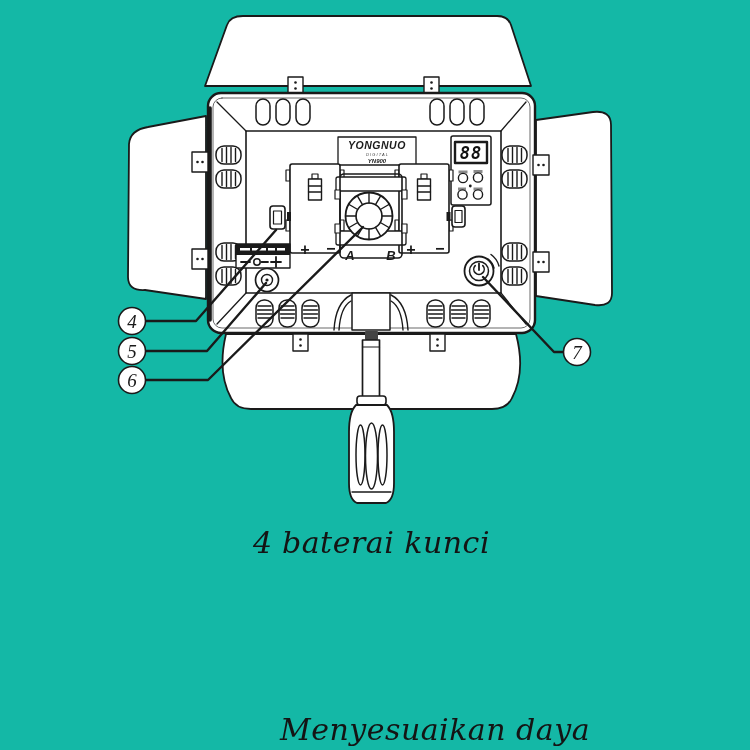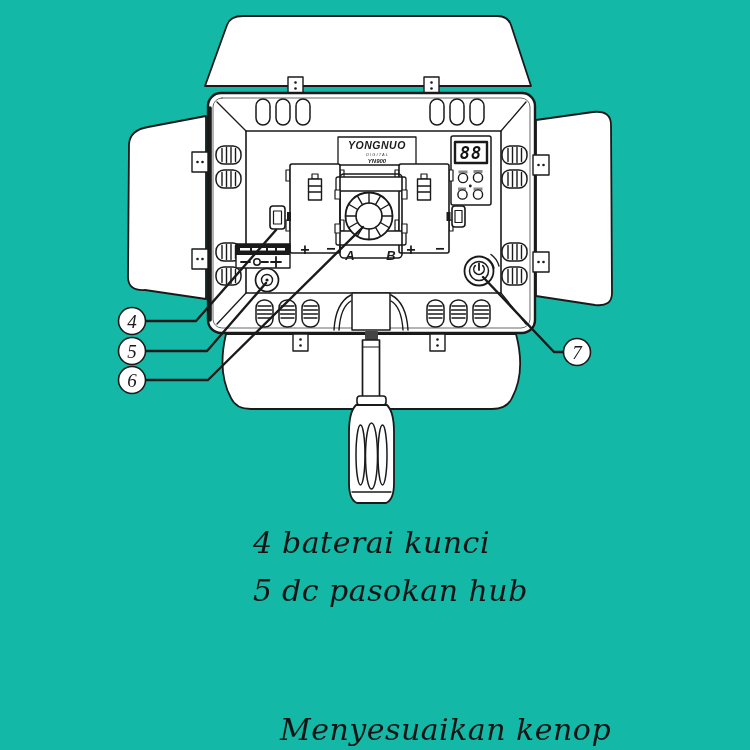--- a/index.html
+++ b/index.html
@@ -243,21 +243,18 @@
     <text x="132" y="357.5" text-anchor="middle" fill="#1a1a1a" stroke="none">5</text>
     <text x="132" y="386.5" text-anchor="middle" fill="#1a1a1a" stroke="none">6</text>
     <text x="577" y="358.5" text-anchor="middle" fill="#1a1a1a" stroke="none">7</text>
   </g>
 </svg>
 
 <div class="legend">
   <div class="legend-line l1">
     <span class="num">4</span><span>baterai kunci</span>
   </div>
-  <div class="legend-line l2">
-    <span class="num">5</span><span>dc pasokan hub</span>
-  </div>
   <div class="legend-line l5">
-    <span>Menyesuaikan kenop</span>
+    <span>Menyesuaikan daya</span>
   </div>
 </div>
 
 </div>
 
 </body></html>

